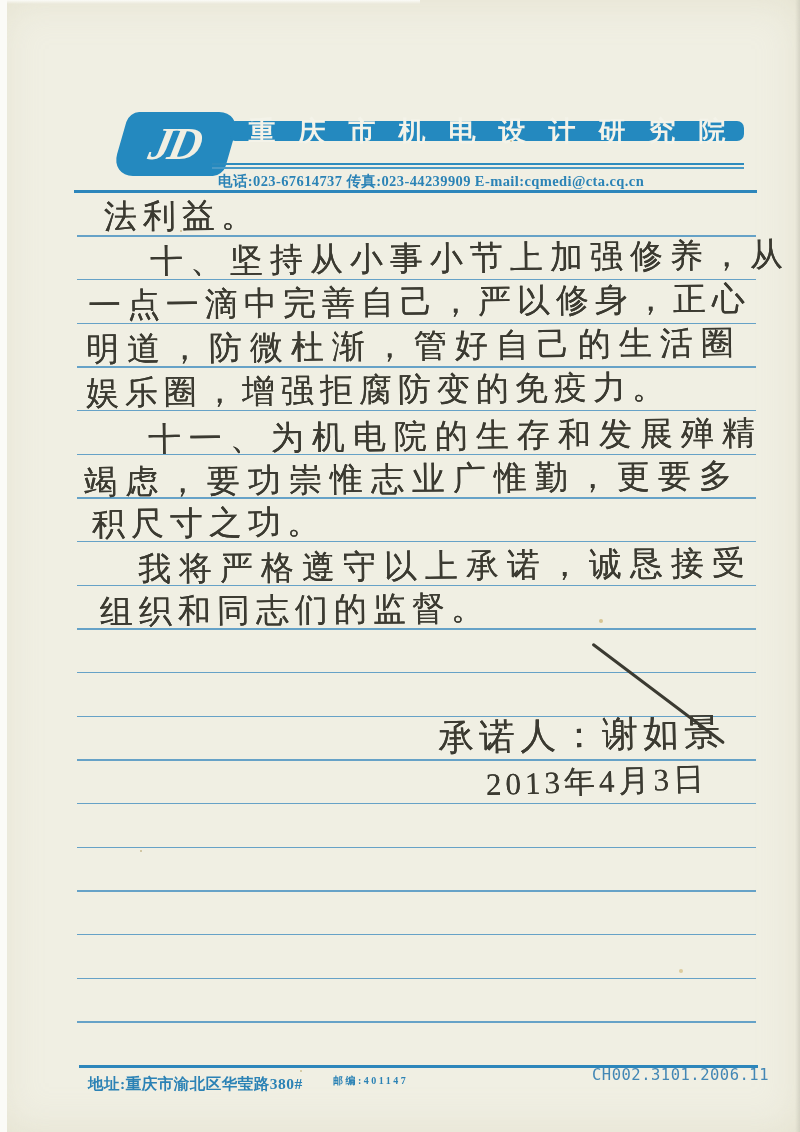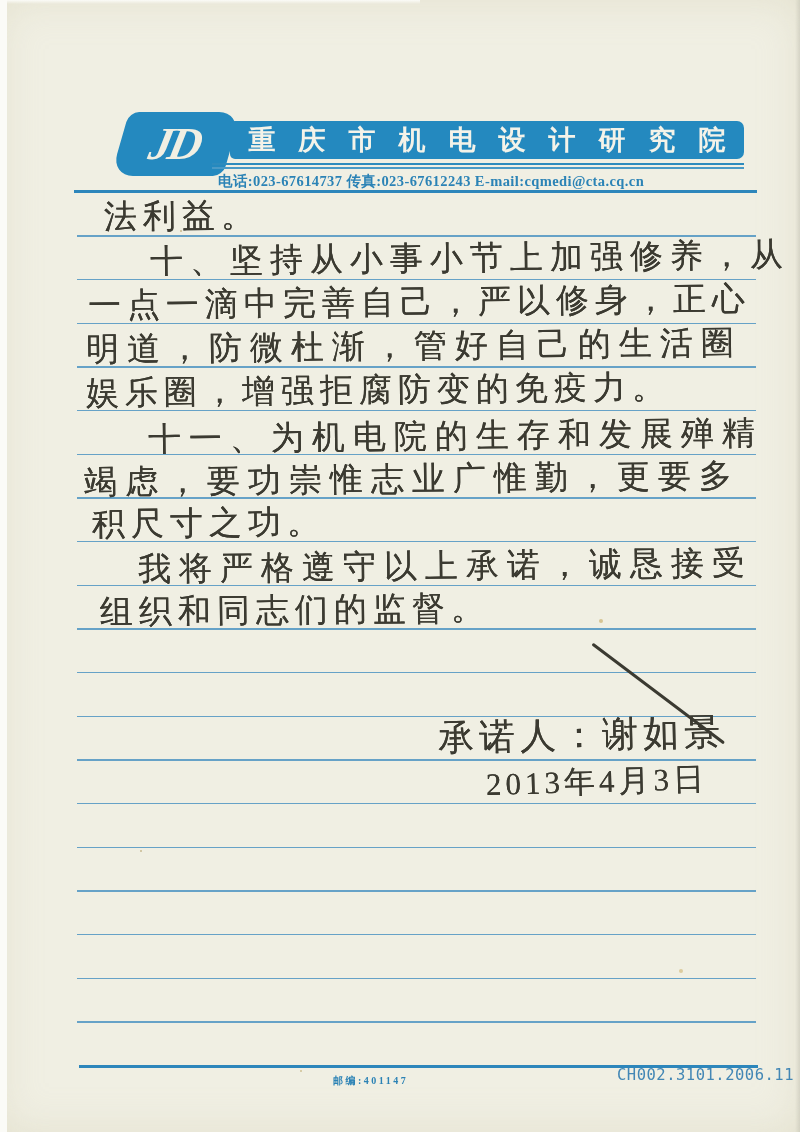--- a/index.html
+++ b/index.html
@@ -25,21 +25,21 @@
     transform:skewX(-16deg);
     background:#2489bf;border-radius:10px 22px 10px 22px;
     display:flex;align-items:center;justify-content:center;
   }
   .logo .jd{
     font-family:"Liberation Serif","DejaVu Serif",serif;
     font-style:italic;font-weight:bold;font-size:46px;color:#f0efe3;
     letter-spacing:-4px;transform:skewX(4deg);line-height:1;padding-right:4px;
   }
   .org-banner{
-    position:absolute;left:230px;top:121px;width:514px;height:38px;
+    position:absolute;left:230px;top:121px;width:514px;height:20px;
     background:#2489bf;border-radius:5px 7px 7px 5px;
     display:flex;align-items:center;justify-content:center;
   }
   .org-banner .org-text{
     color:#f4f3e9;font-weight:bold;font-size:27px;line-height:1;
     letter-spacing:23px;text-indent:23px;white-space:nowrap;
     font-family:"Liberation Sans","DejaVu Sans",sans-serif;
   }
   .banner-rule-1{position:absolute;left:212px;top:163px;width:532px;height:2px;background:#2d8bbd;}
   .banner-rule-2{position:absolute;left:212px;top:167px;width:532px;height:1.5px;background:#4a9ac6;}
@@ -88,60 +88,61 @@
   
   .footer-address{
     position:absolute;left:88px;top:1074px;color:#2b82b5;font-size:15.5px;font-weight:bold;
     font-family:"Liberation Serif","DejaVu Serif",serif;letter-spacing:.5px;white-space:nowrap;
   }
   .footer-postcode{
     position:absolute;left:333px;top:1074px;color:#2b82b5;font-size:10px;font-weight:bold;
     font-family:"Liberation Serif","DejaVu Serif",serif;letter-spacing:2.5px;white-space:nowrap;
   }
   .form-code{
-    position:absolute;left:617px;top:1066px;color:#4387b5;font-size:15.5px;
+    position:absolute;left:592px;top:1066px;color:#4387b5;font-size:15.5px;
     font-family:"DejaVu Sans Mono","Liberation Mono",monospace;letter-spacing:.5px;white-space:nowrap;
   }
 </style>
 </head>
 <body>
 
 <div class="paper">
 
   <div class="logo">
     <span class="jd">JD</span>
   </div>
 
   <div class="org-banner">
     <span class="org-text">重庆市机电设计研究院</span>
   </div>
   <div class="banner-rule-1"></div>
   <div class="banner-rule-2"></div>
 
-  <div class="contact-line">电话:023-67614737  传真:023-67612243  E-mail:cqmedi@cta.cq.cn</div>
+  <div class="contact-line">电话:023-67614737  传真:023-44239909  E-mail:cqmedi@cta.cq.cn</div>
 
   <div class="top-rule"></div>
   <div class="ruled-lines"></div>
 
   <div class="hw hw-0">法利益。</div>
   <div class="hw hw-1">十、坚持从小事小节上加强修养，从</div>
   <div class="hw hw-2">一点一滴中完善自己，严以修身，正心</div>
   <div class="hw hw-3">明道，防微杜渐，管好自己的生活圈</div>
   <div class="hw hw-4">娱乐圈，增强拒腐防变的免疫力。</div>
   <div class="hw hw-5">十一、为机电院的生存和发展殚精</div>
   <div class="hw hw-6">竭虑，要功崇惟志业广惟勤，更要多</div>
   <div class="hw hw-7">积尺寸之功。</div>
   <div class="hw hw-8">我将严格遵守以上承诺，诚恳接受</div>
   <div class="hw hw-9">组织和同志们的监督。</div>
 
   <div class="hw hw-sig">承诺人：谢如景</div>
   <div class="flourish"></div>
   <div class="hw hw-date">2013年4月3日</div>
 
   <div class="bottom-rule"></div>
+  <div class="footer-address">地址:重庆市渝北区华莹路380#</div>
   <div class="footer-postcode">邮编:401147</div>
   <div class="form-code">CH002.3101.2006.11</div>
 
   <div class="scan-edge-left"></div>
   <div class="scan-edge-right"></div>
   <div class="scan-edge-top"></div>
   <div class="specks"></div>
 </div>
 
 </body></html>

